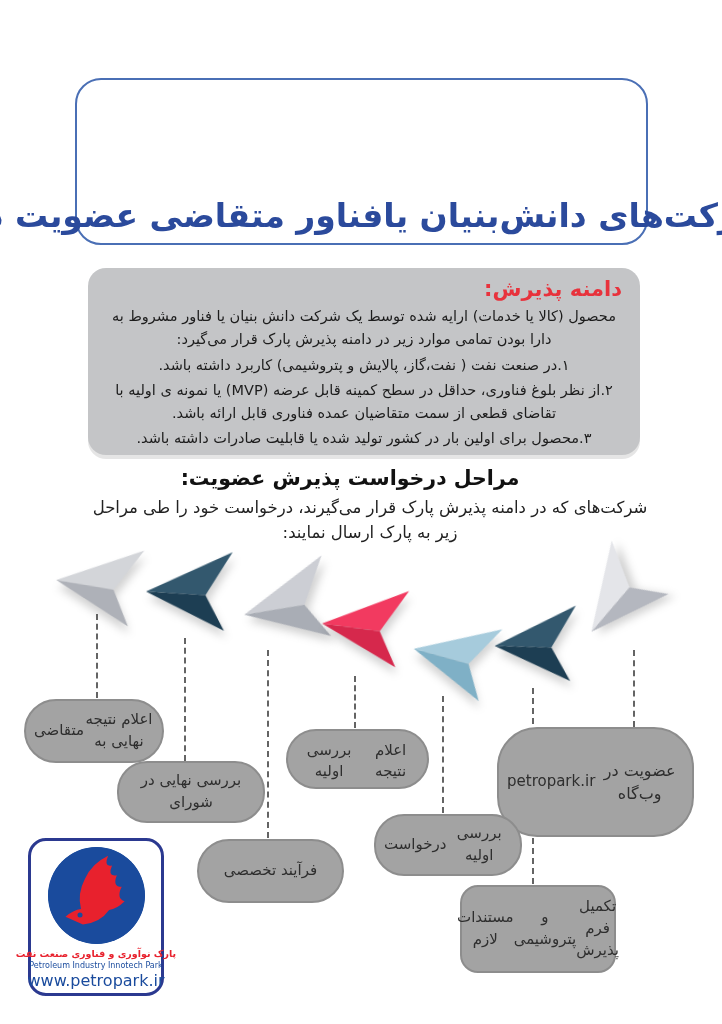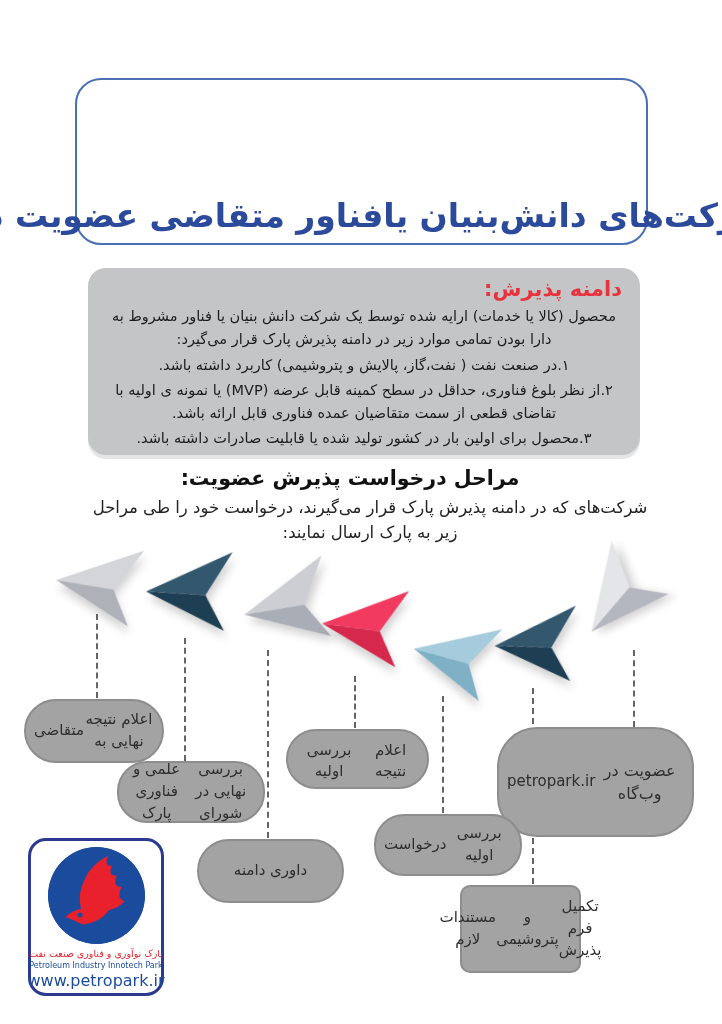--- a/index.html
+++ b/index.html
@@ -77,38 +77,38 @@
 
   
   .bubble{
     position:absolute;background:#a3a3a3;border:2px solid var(--bubble-border);
     display:flex;flex-direction:row;justify-content:center;align-items:center;
     direction:rtl;text-align:center;color:#2e2e2e;font-size:15px;line-height:1.45;
     box-sizing:border-box;padding:4px 8px;
   }
   .b-membership{left:497px;top:727px;width:197px;height:110px;border-radius:40px;font-size:16px;}
   .b-membership .latin{direction:ltr;font-size:15px;}
-  .b-form{left:460px;top:885px;width:121px;height:88px;border-radius:10px;}
+  .b-form{left:460px;top:885px;width:156px;height:88px;border-radius:18px;}
   .b-initial{left:374px;top:814px;width:148px;height:62px;border-radius:30px;}
   .b-announce-initial{left:286px;top:729px;width:143px;height:60px;border-radius:30px;align-items:flex-end;}
   .b-judging{left:197px;top:839px;width:147px;height:64px;border-radius:32px;}
   .b-final{left:117px;top:761px;width:148px;height:62px;border-radius:30px;}
   .b-announce-final{left:24px;top:699px;width:140px;height:64px;border-radius:32px;}
 
   
   .logo-box{
     position:absolute;left:28px;top:838px;width:136px;height:158px;
     border:3px solid var(--logo-border);border-radius:18px;box-sizing:border-box;
     display:flex;flex-direction:column;align-items:center;background:#fff;
   }
   .logo-circle{
     width:97px;height:97px;border-radius:50%;background:var(--logo-navy);
     margin-top:6px;flex:none;
   }
-  .logo-fa{color:var(--logo-red);font-size:9.5px;font-weight:normal;margin-top:4px;direction:rtl;white-space:nowrap;}
+  .logo-fa{color:var(--logo-red);font-size:9.5px;font-weight:bold;margin-top:4px;direction:rtl;white-space:nowrap;}
   .logo-en{color:var(--logo-navy);font-size:8px;margin-top:2px;white-space:nowrap;}
   .logo-url{color:var(--logo-navy);font-size:16px;font-weight:normal;margin-top:1px;white-space:nowrap;}
 </style>
 </head>
 <body>
 
 <div class="page">
 
   <div class="title-box">
     <div class="title-line">فرآیند پذیرش شرکت‌های دانش‌بنیان یا</div>
@@ -176,25 +176,24 @@
   </div>
   <div class="bubble b-initial">
     <div>بررسی اولیه</div>
     <div>درخواست</div>
   </div>
   <div class="bubble b-announce-initial">
     <div>اعلام نتیجه</div>
     <div>بررسی اولیه</div>
   </div>
   <div class="bubble b-judging">
-    <div>داوری دامنه</div>
+    <div>فرآیند تخصصی</div>
   </div>
   <div class="bubble b-final">
     <div>بررسی نهایی در شورای</div>
-    <div>علمی و فناوری پارک</div>
   </div>
   <div class="bubble b-announce-final">
     <div>اعلام نتیجه نهایی به</div>
     <div>متقاضی</div>
   </div>
 
   <div class="logo-box">
     <svg class="logo-circle" viewBox="0 0 100 100" aria-hidden="true">
       <circle cx="50" cy="50" r="50" fill="var(--logo-navy)"></circle>
       <path fill="var(--logo-red)" d="M36,80 L18,72 Q26,65 34,64 Q30,48 38,33 Q45,17 62,9 Q57,21 66,19 Q61,31 71,29 Q66,41 76,41 Q70,53 79,56 Q71,64 63,65 Q54,78 36,80 Z"></path>

